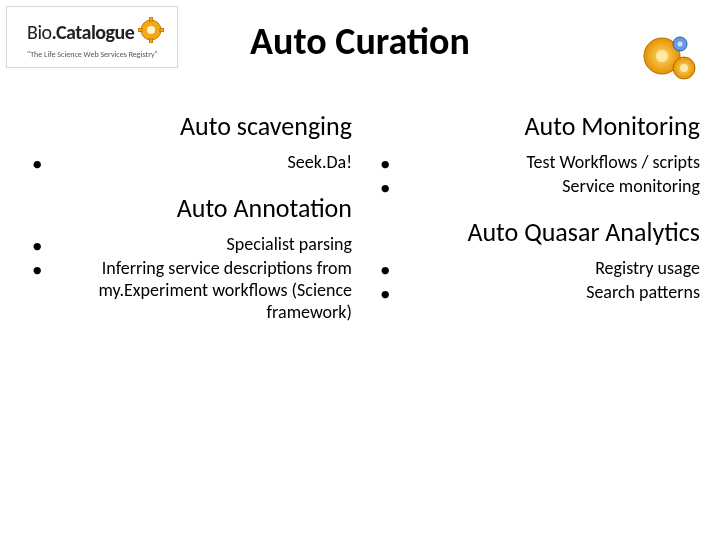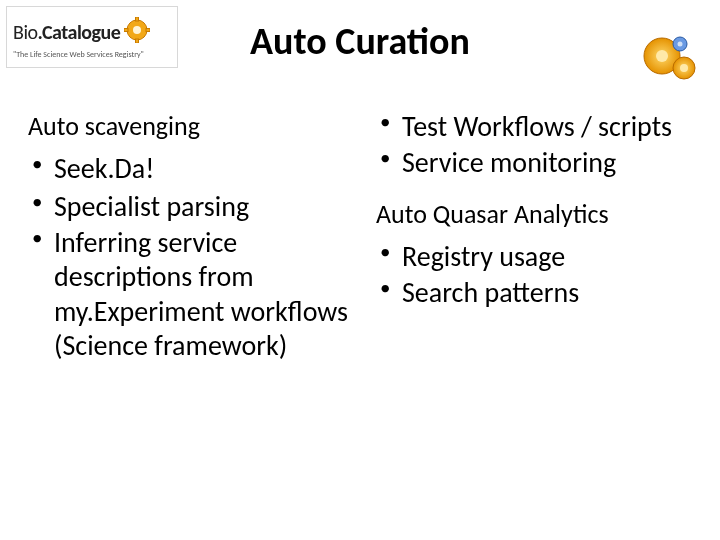--- a/index.html
+++ b/index.html
@@ -10,21 +10,21 @@
     font-family: Calibri, "Segoe UI", Arial, sans-serif;
     color: #000;
     position: relative;
     overflow: hidden;
   }
   .logo {
     position: absolute;
     top: 6px; left: 6px;
     width: 172px; height: 62px;
     border: 1px solid #d8d8d8;
-    padding: 4px 6px 2px 6px;
+    padding: 4px 6px 2px 20px;
     background: #fff;
     display: flex; flex-direction: column;
     justify-content: center;
   }
   .logo-row { display: flex; align-items: center; gap: 4px; }
   .logo-text { font-size: 20px; font-weight: 400; color: #222; letter-spacing: -0.5px; }
   .logo-text .bold { font-weight: 700; }
   .tagline { font-size: 8px; color: #555; margin-top: 2px; }
   .title {
     position: absolute;
@@ -39,38 +39,38 @@
     position: absolute;
     top: 30px; right: 20px;
     width: 60px; height: 60px;
   }
   .columns {
     position: absolute;
     top: 110px; left: 28px; right: 20px; bottom: 10px;
     display: flex;
     gap: 24px;
   }
-  .col { flex: 1; }
+  .col { flex: 1; text-align: right; }
   h2.section {
     font-size: 26px;
     font-weight: 400;
     color: #000;
     margin-bottom: 10px;
     margin-top: 0;
   }
   h2.section.gap-above { margin-top: 18px; }
   ul.bullets {
     list-style: none;
     padding-left: 0;
     margin-bottom: 4px;
   }
   ul.bullets li {
     position: relative;
     padding-left: 26px;
-    font-size: 28px;
+    font-size: 18px;
     line-height: 1.22;
     color: #000;
     margin-bottom: 2px;
   }
   ul.bullets li::before {
     content: "•";
     position: absolute;
     left: 4px; top: 0;
     font-size: 21px;
     color: #000;
@@ -121,27 +121,29 @@
   </svg>
 </div>
 
 <div class="columns">
   <div class="col">
     <h2 class="section">Auto scavenging</h2>
     <ul class="bullets">
       <li>Seek.Da!</li>
     </ul>
 
+    <h2 class="section gap-above">Auto Annotation</h2>
     <ul class="bullets">
       <li>Specialist parsing</li>
       <li>Inferring service descriptions from my.Experiment workflows (Science framework)</li>
     </ul>
   </div>
 
   <div class="col">
+    <h2 class="section">Auto Monitoring</h2>
     <ul class="bullets">
       <li>Test Workflows / scripts</li>
       <li>Service monitoring</li>
     </ul>
 
     <h2 class="section gap-above">Auto Quasar Analytics</h2>
     <ul class="bullets">
       <li>Registry usage</li>
       <li>Search patterns</li>
     </ul>

